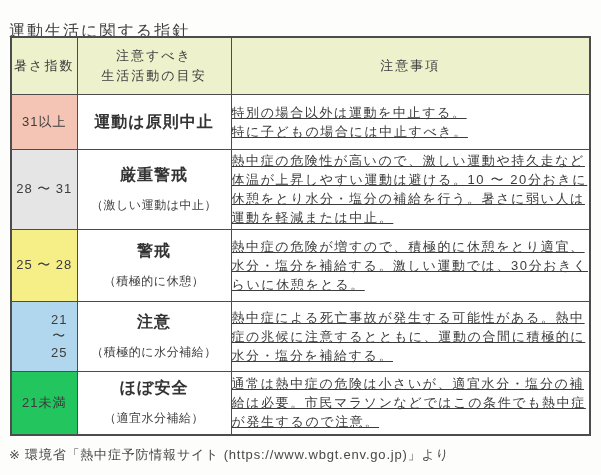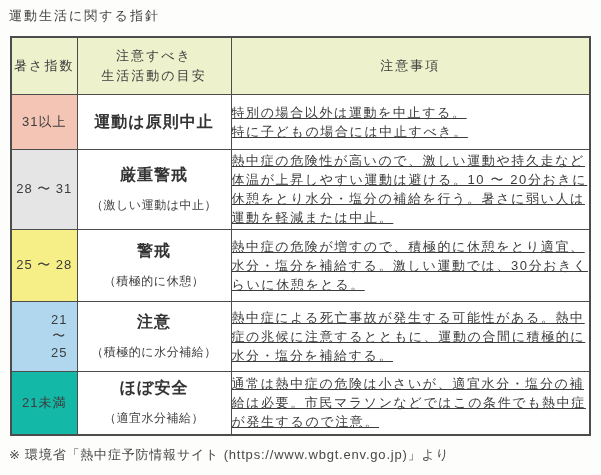--- a/index.html
+++ b/index.html
@@ -14,22 +14,22 @@
   }
   .page {
     position: relative;
     width: 601px;
     height: 475px;
     overflow: hidden;
   }
   .doc-title {
     position: absolute;
     left: 9px;
-    top: 7px;
-    font-size: 13px;
+    top: 21px;
+    font-size: 16px;
     letter-spacing: 2px;
     color: #3f3f3f;
   }
   table.guideline {
     position: absolute;
     left: 10px;
     top: 36px;
     width: 581px;
     border-collapse: collapse;
     table-layout: fixed;
@@ -155,21 +155,21 @@
       </tr>
       <tr class="row-3">
         <td class="idx-cell" style="background-color: rgb(177, 215, 238); padding-left: 30px;">21 〜 25</td>
         <td class="level-cell">
           <span class="level-main">注意</span>
           <span class="level-sub">（積極的に水分補給）</span>
         </td>
         <td class="notes-cell">熱中症による死亡事故が発生する可能性がある。熱中症の兆候に注意するとともに、運動の合間に積極的に水分・塩分を補給する。</td>
       </tr>
       <tr class="row-4">
-        <td class="idx-cell" style="background-color: #14b8a6;">21未満</td>
+        <td class="idx-cell" style="background-color: #22c55e;">21未満</td>
         <td class="level-cell">
           <span class="level-main">ほぼ安全</span>
           <span class="level-sub">（適宜水分補給）</span>
         </td>
         <td class="notes-cell">通常は熱中症の危険は小さいが、適宜水分・塩分の補給は必要。市民マラソンなどではこの条件でも熱中症が発生するので注意。</td>
       </tr>
     </tbody>
   </table>
 
   <div class="doc-footer">※ 環境省「熱中症予防情報サイト (https://www.wbgt.env.go.jp)」より</div>

